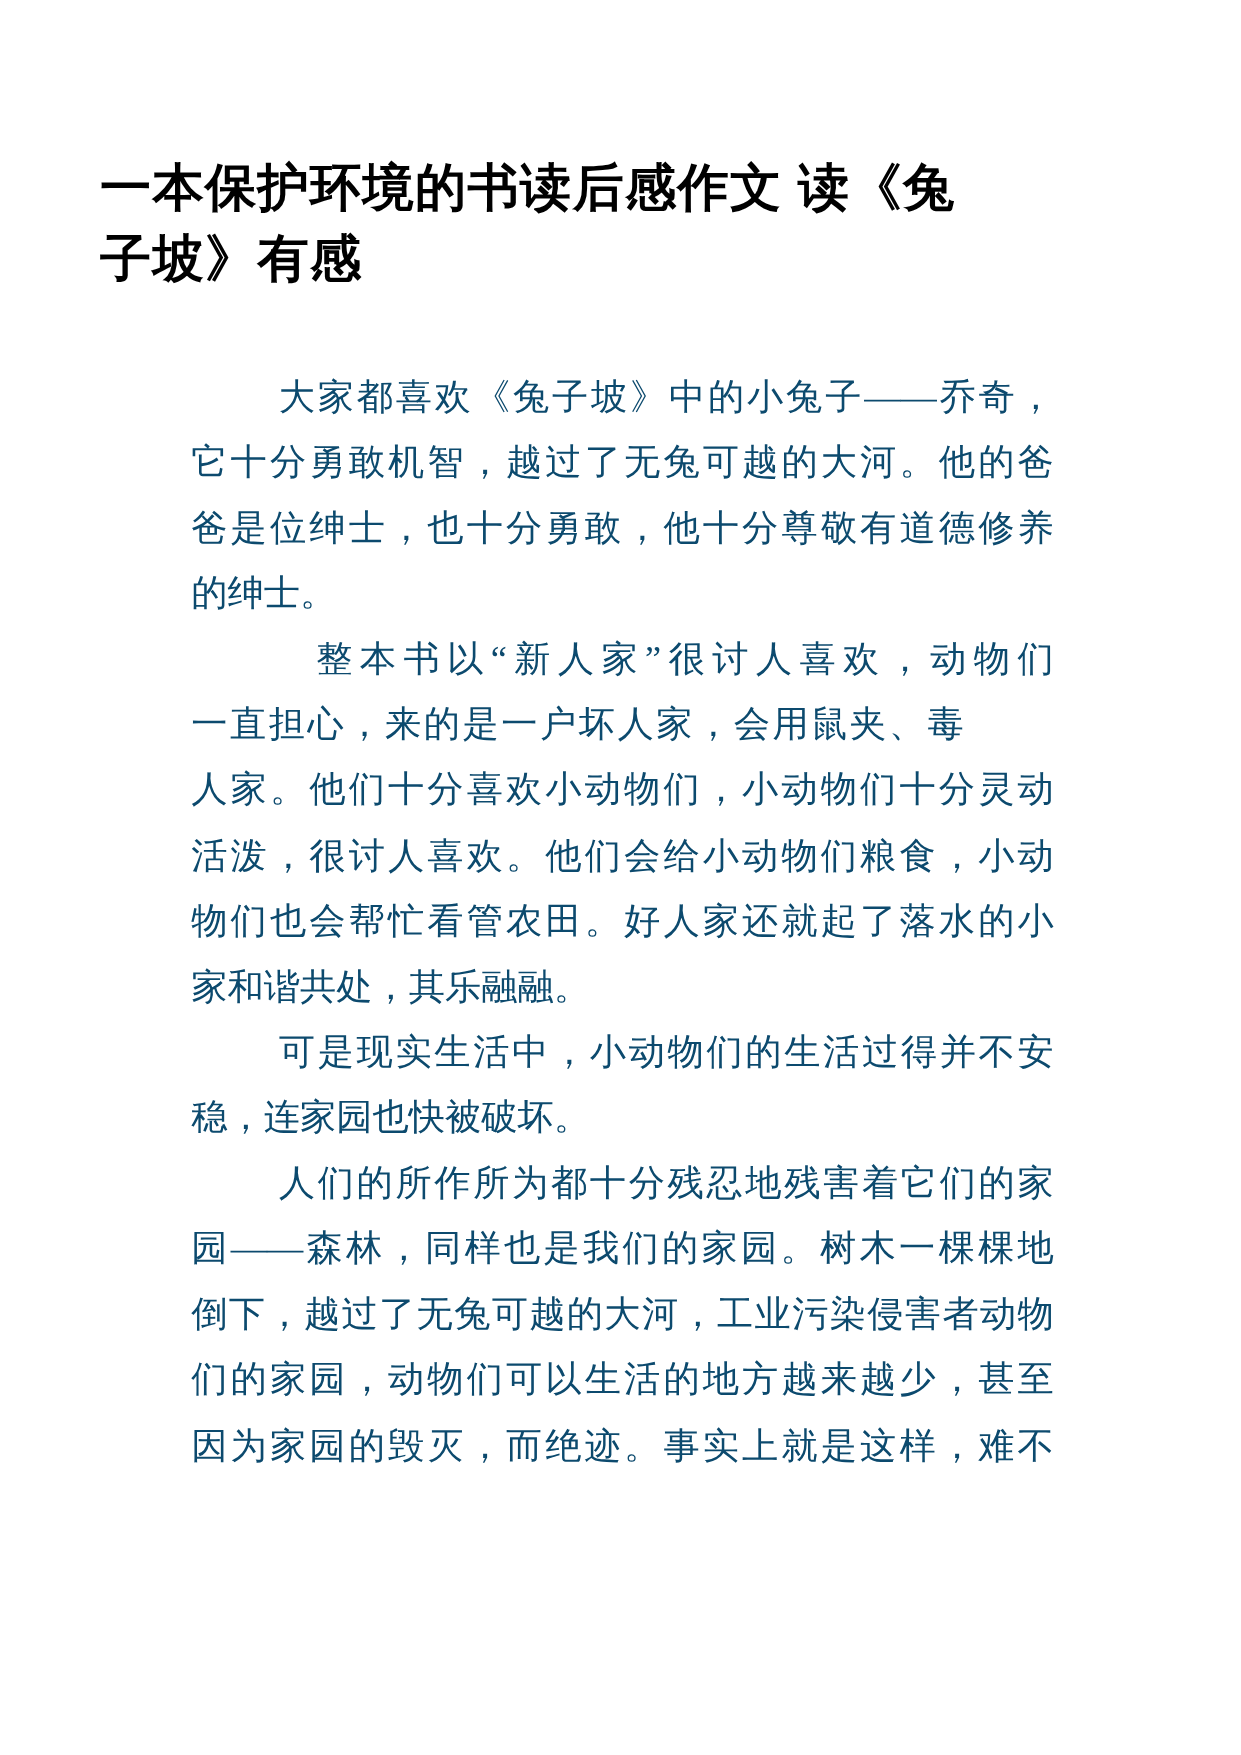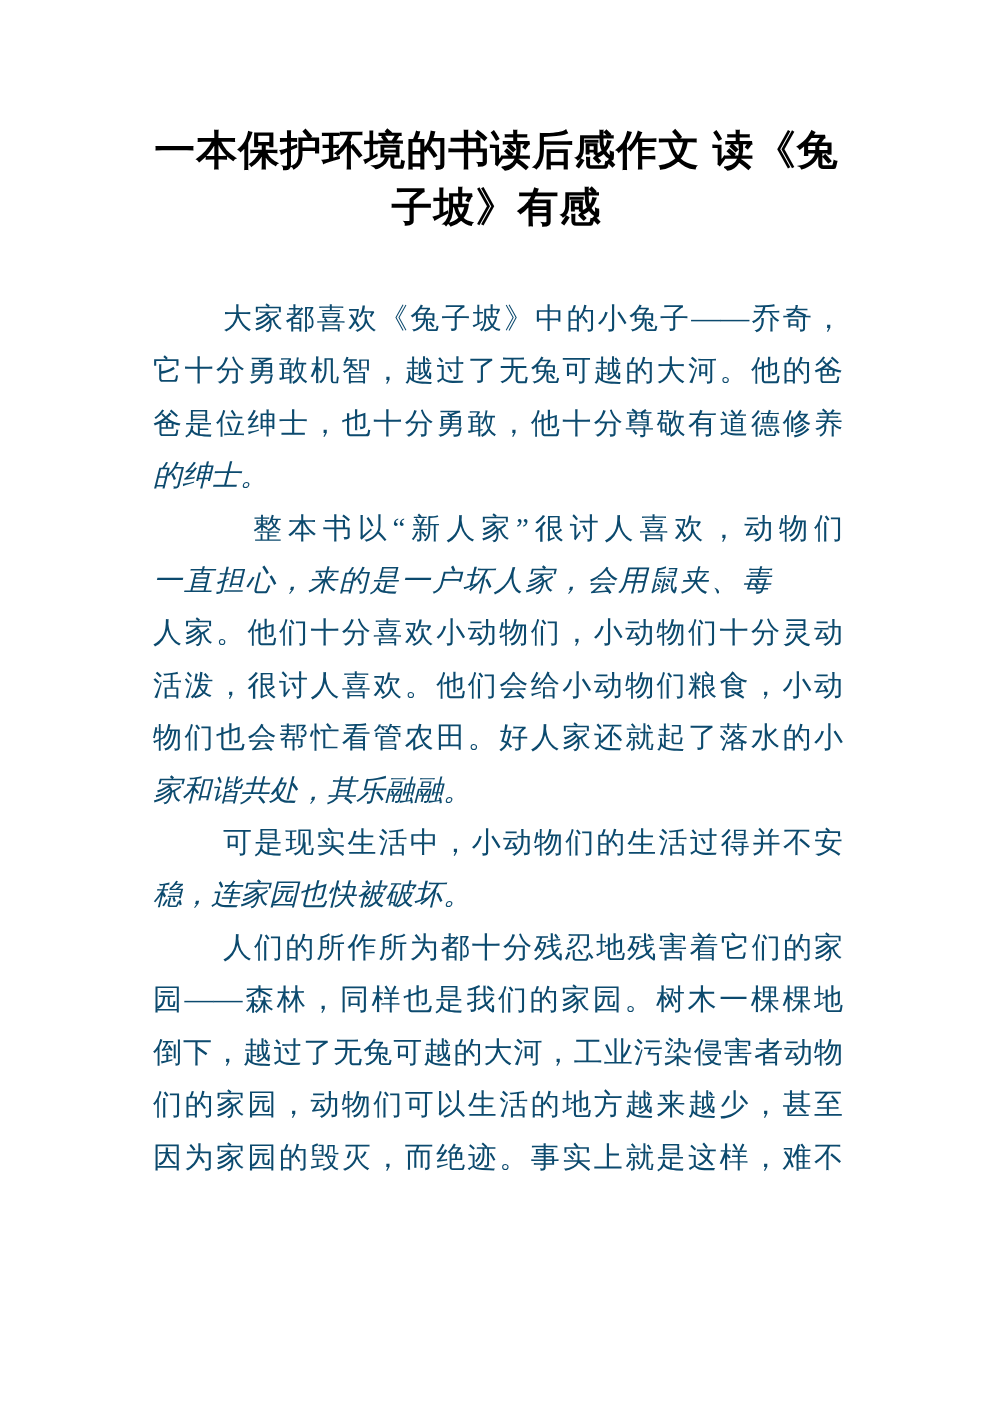--- a/index.html
+++ b/index.html
@@ -14,40 +14,38 @@
     background: #ffffff;
     overflow: hidden;
     color: #000000;
   }
   .doc-title {
     margin: 122px 80px 0 80px;
     font-family: "Liberation Sans", "DejaVu Sans", sans-serif;
     font-weight: bold;
     font-size: 41px;
     line-height: 57px;
-    text-align: center;
     color: #000000;
     letter-spacing: 1px;
   }
   .doc-body {
     margin: 56px 150px 0 153px; 
     font-family: "Liberation Serif", "DejaVu Serif", serif;
     font-size: 29px;
     color: #0c4a6e;
   }
   .para { margin: 0; padding: 0; }
   .line {
     line-height: 52.4px;
     text-align: justify;
     text-align-last: justify;
   }
   .line.short {
     text-align: center;
     text-align-last: left;
-    font-style: italic;
   }
   .line.first {
     padding-left: 70px;
   }
   .para.wide-indent .line.first {
     padding-left: 100px;
   }
   
   .line.loose { letter-spacing: 2px; }
 </style>

